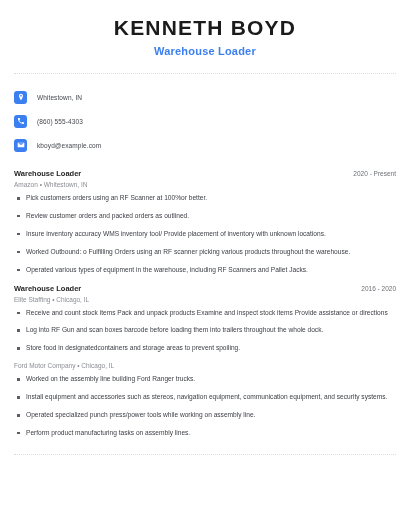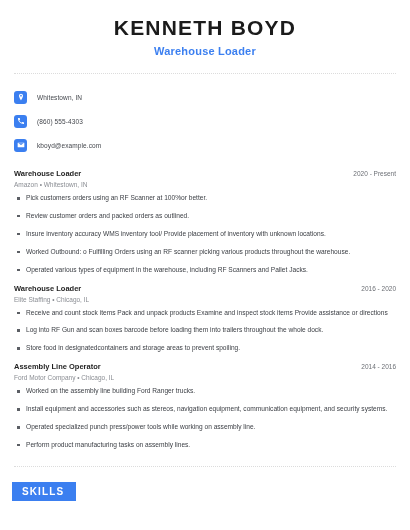--- a/index.html
+++ b/index.html
@@ -206,37 +206,28 @@
         </div>
         <div class="job-meta">Elite Staffing  •  Chicago, IL</div>
         <ul class="bullets">
           <li>Receive and count stock items Pack and unpack products Examine and inspect stock items Provide assistance or directions</li>
           <li>Log into RF Gun and scan boxes barcode before loading them into trailers throughout the whole dock.</li>
           <li>Store food in designatedcontainers and storage areas to prevent spoiling.</li>
         </ul>
       </div>
 
       <div class="job">
-        <div class="job-head">
-          <span class="job-role">Assembly Line Operator</span>
-          <span class="job-dates">2014 - 2016</span>
-        </div>
         <div class="job-meta">Ford Motor Company  •  Chicago, IL</div>
         <ul class="bullets">
           <li>Worked on the assembly line building Ford Ranger trucks.</li>
           <li>Install equipment and accessories such as stereos, navigation equipment, communication equipment, and security systems.</li>
           <li>Operated specialized punch press/power tools while working on assembly line.</li>
           <li>Perform product manufacturing tasks on assembly lines.</li>
         </ul>
       </div>
 
     </div>
   </div>
 
   <div class="divider"></div>
 
-  <div class="section">
-    <div class="section-title">SKILLS</div>
-
-    
-  </div>
 
 </div>
 
 </body></html>

